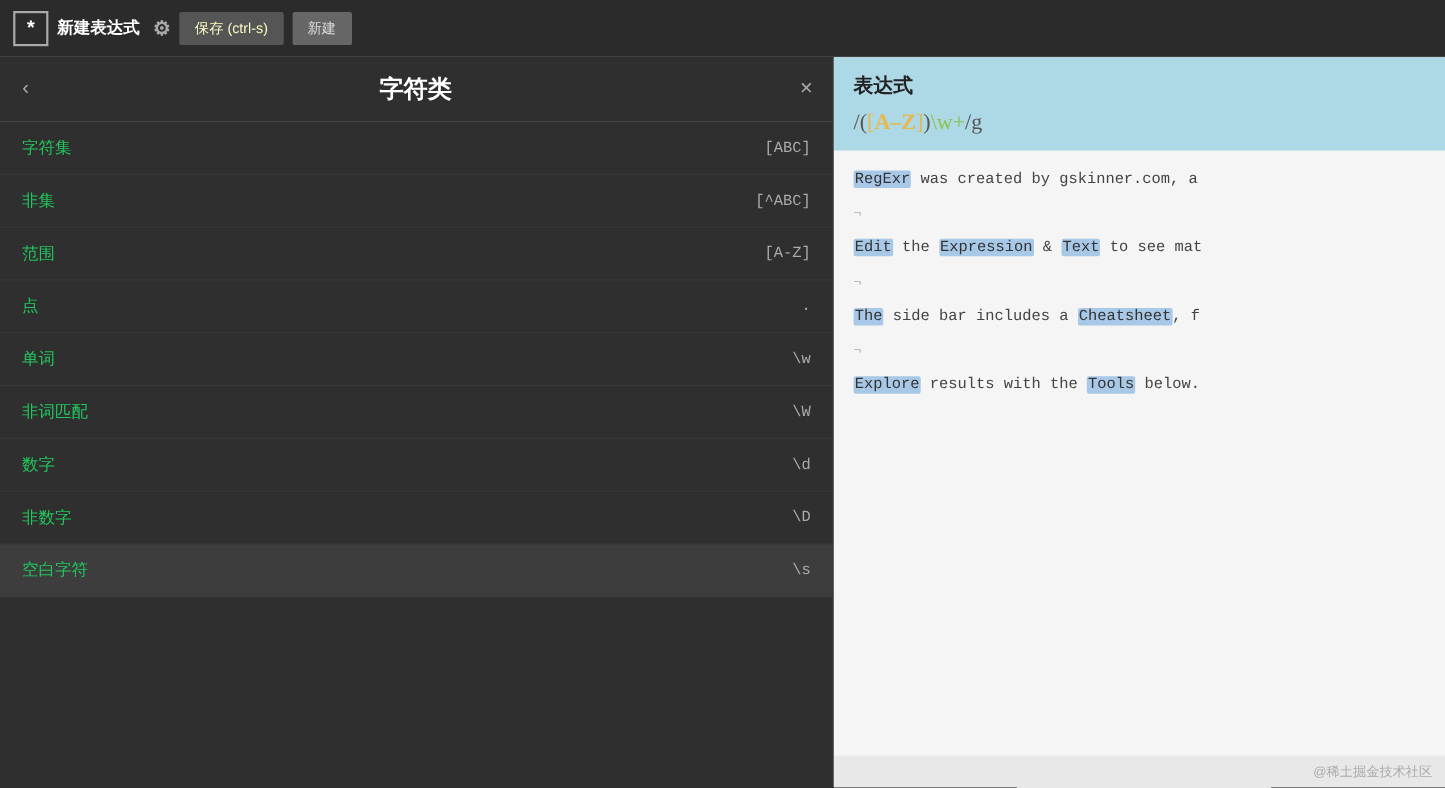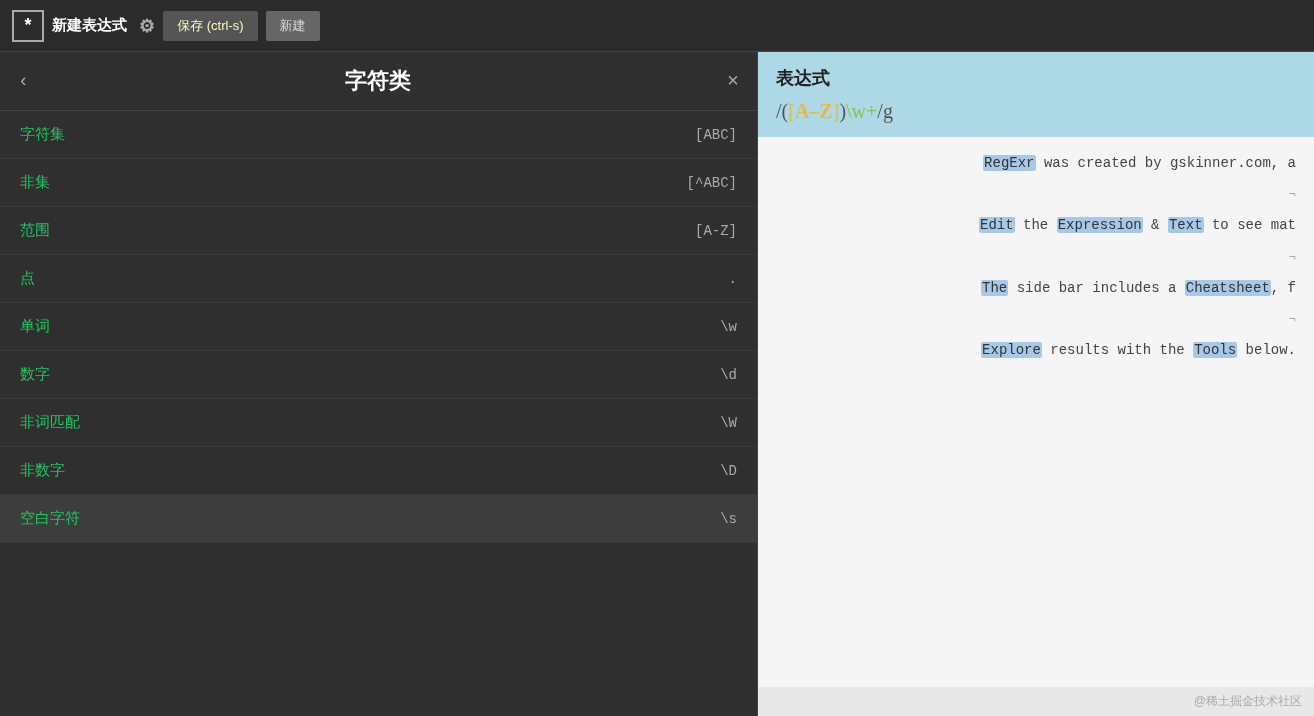--- a/index.html
+++ b/index.html
@@ -158,21 +158,20 @@
     
     #text-content {
       background: #f5f5f5;
       padding: 14px 18px;
       flex: 1;
       overflow-y: auto;
       font-family: 'Courier New', monospace;
       font-size: 14px;
       color: #444;
       line-height: 1.8;
-      text-align: right;
     }
     .text-line {
       margin-bottom: 6px;
       white-space: nowrap;
     }
     .highlight-word {
       background: #a8c8e8;
       color: #333;
       border-radius: 2px;
       padding: 0 1px;
@@ -233,26 +232,26 @@
         </div>
         <div class="sidebar-item">
           <span class="item-label">点</span>
           <span class="item-code">.</span>
         </div>
         <div class="sidebar-item">
           <span class="item-label">单词</span>
           <span class="item-code">\w</span>
         </div>
         <div class="sidebar-item">
+          <span class="item-label">非词匹配</span>
+          <span class="item-code">\W</span>
+        </div>
+        <div class="sidebar-item">
           <span class="item-label">数字</span>
           <span class="item-code">\d</span>
-        </div>
-        <div class="sidebar-item">
-          <span class="item-label">非词匹配</span>
-          <span class="item-code">\W</span>
         </div>
         <div class="sidebar-item">
           <span class="item-label">非数字</span>
           <span class="item-code">\D</span>
         </div>
         <div class="sidebar-item active">
           <span class="item-label">空白字符</span>
           <span class="item-code">\s</span>
         </div>
       </div>

